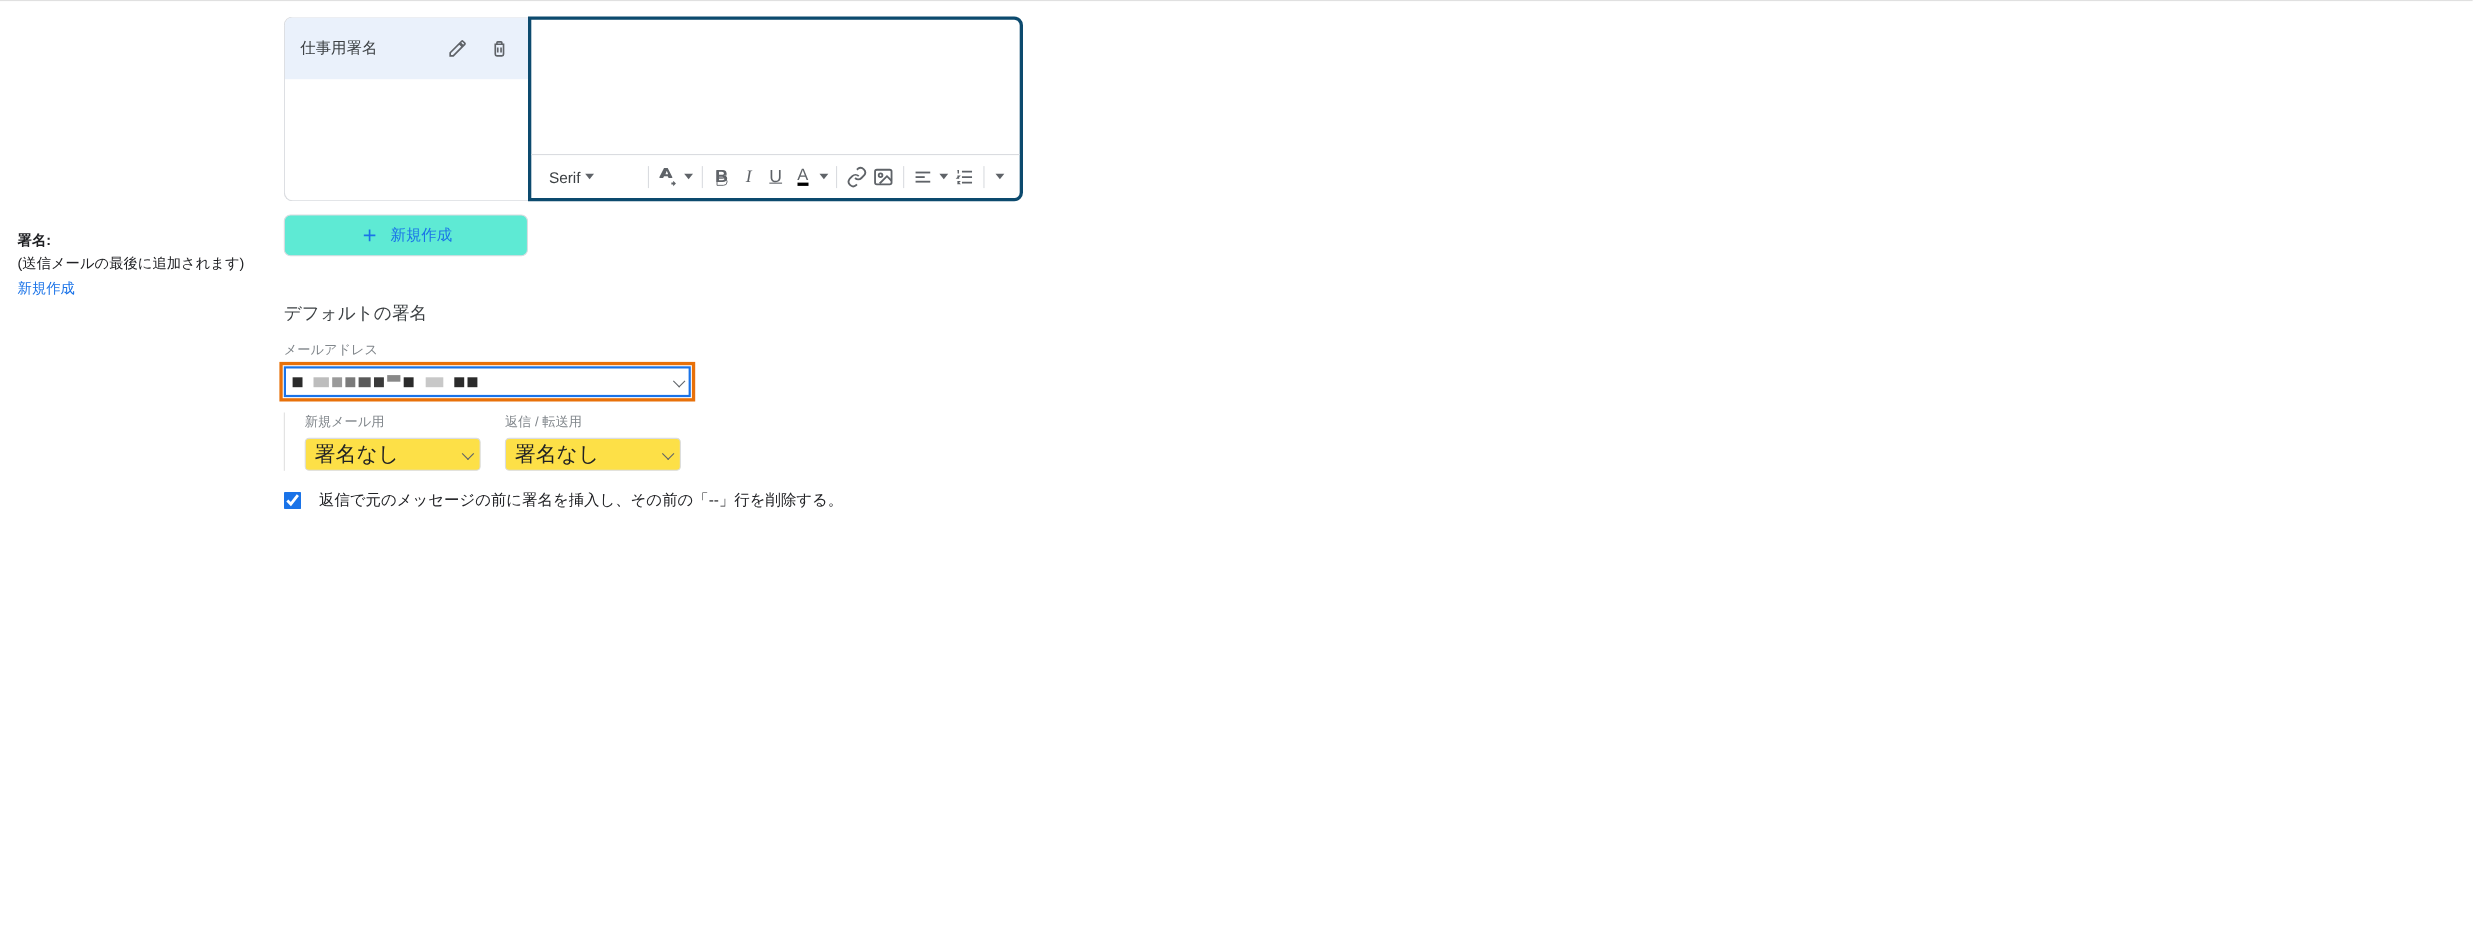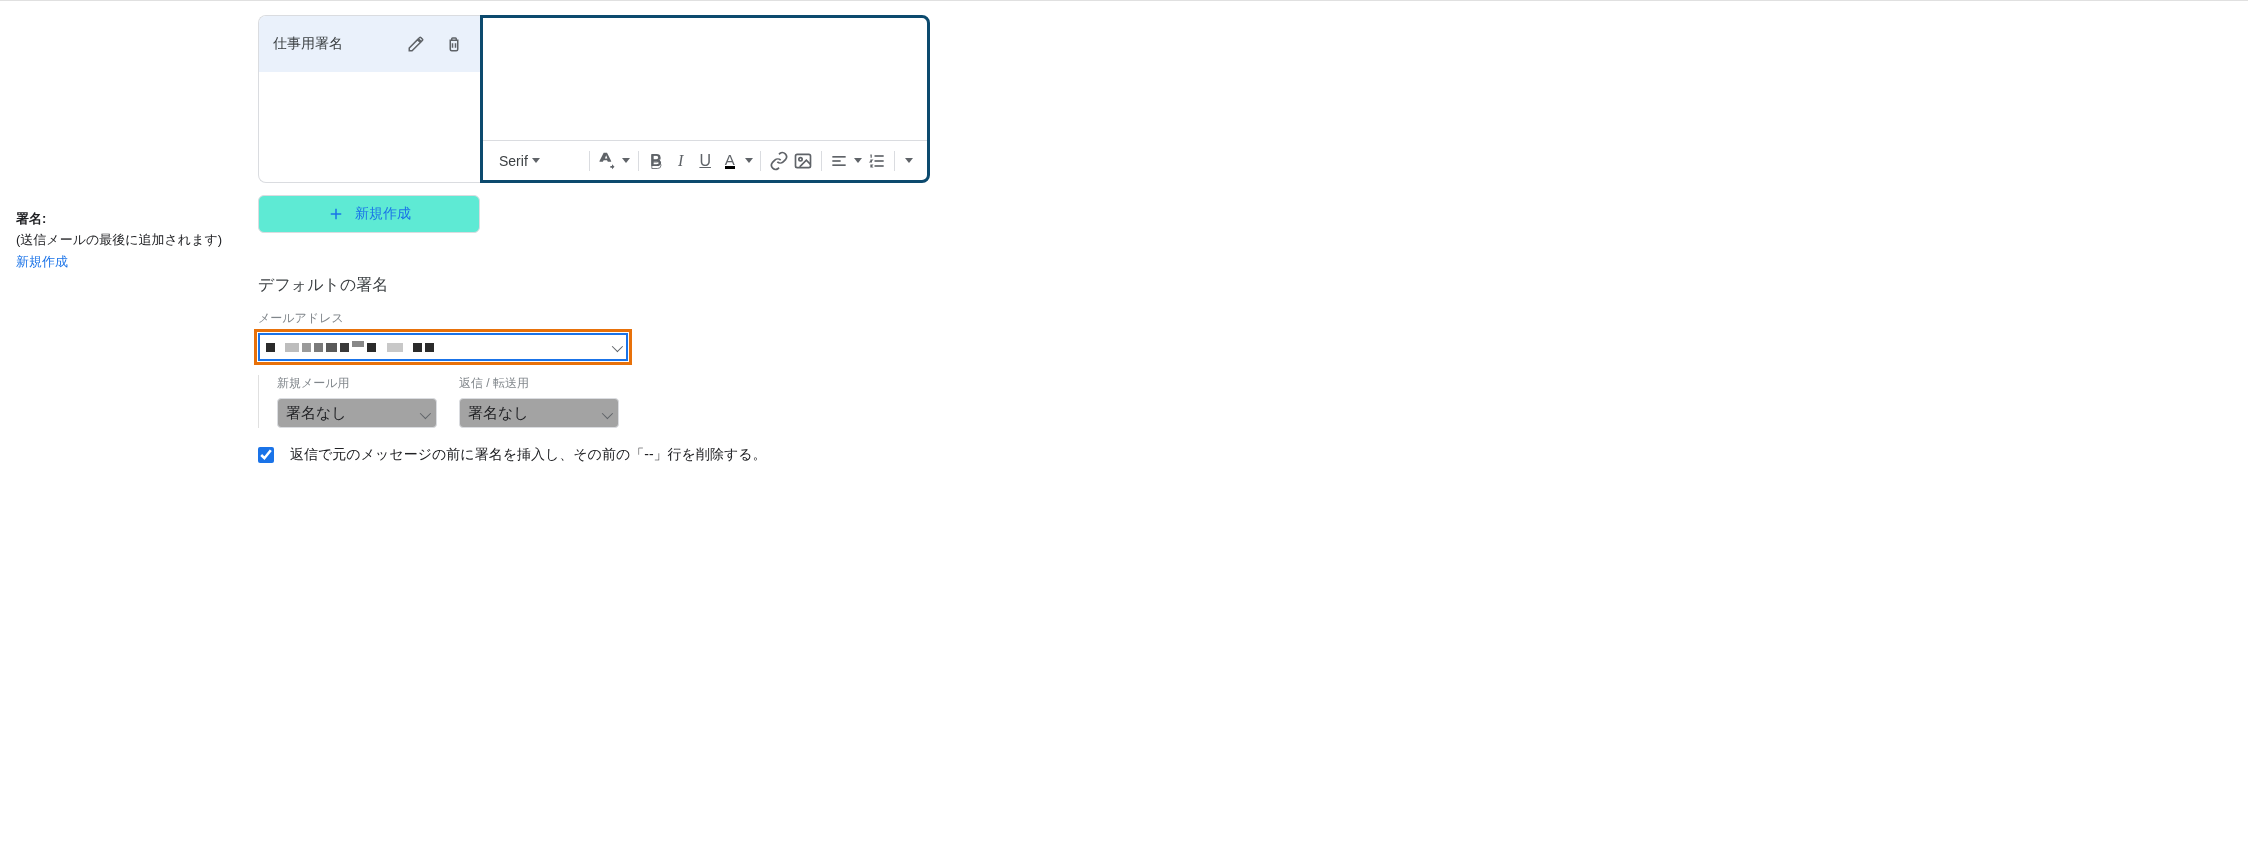--- a/index.html
+++ b/index.html
@@ -201,22 +201,22 @@
     .plain-select {
       width: 160px;
       height: 30px;
       border: 1px solid #dadce0;
       border-radius: 4px;
       padding: 0 8px;
       display: flex;
       align-items: center;
       justify-content: space-between;
       cursor: pointer;
-      font-size: 15px;
-      background: #a3a3a3;
+      font-size: 19px;
+      background: #fde047;
     }
     .checkbox-row {
       margin-top: 18px;
       display: flex;
       align-items: center;
       gap: 16px;
       font-size: 14px;
     }
     .checkbox-row input[type=checkbox] {
       width: 16px;

